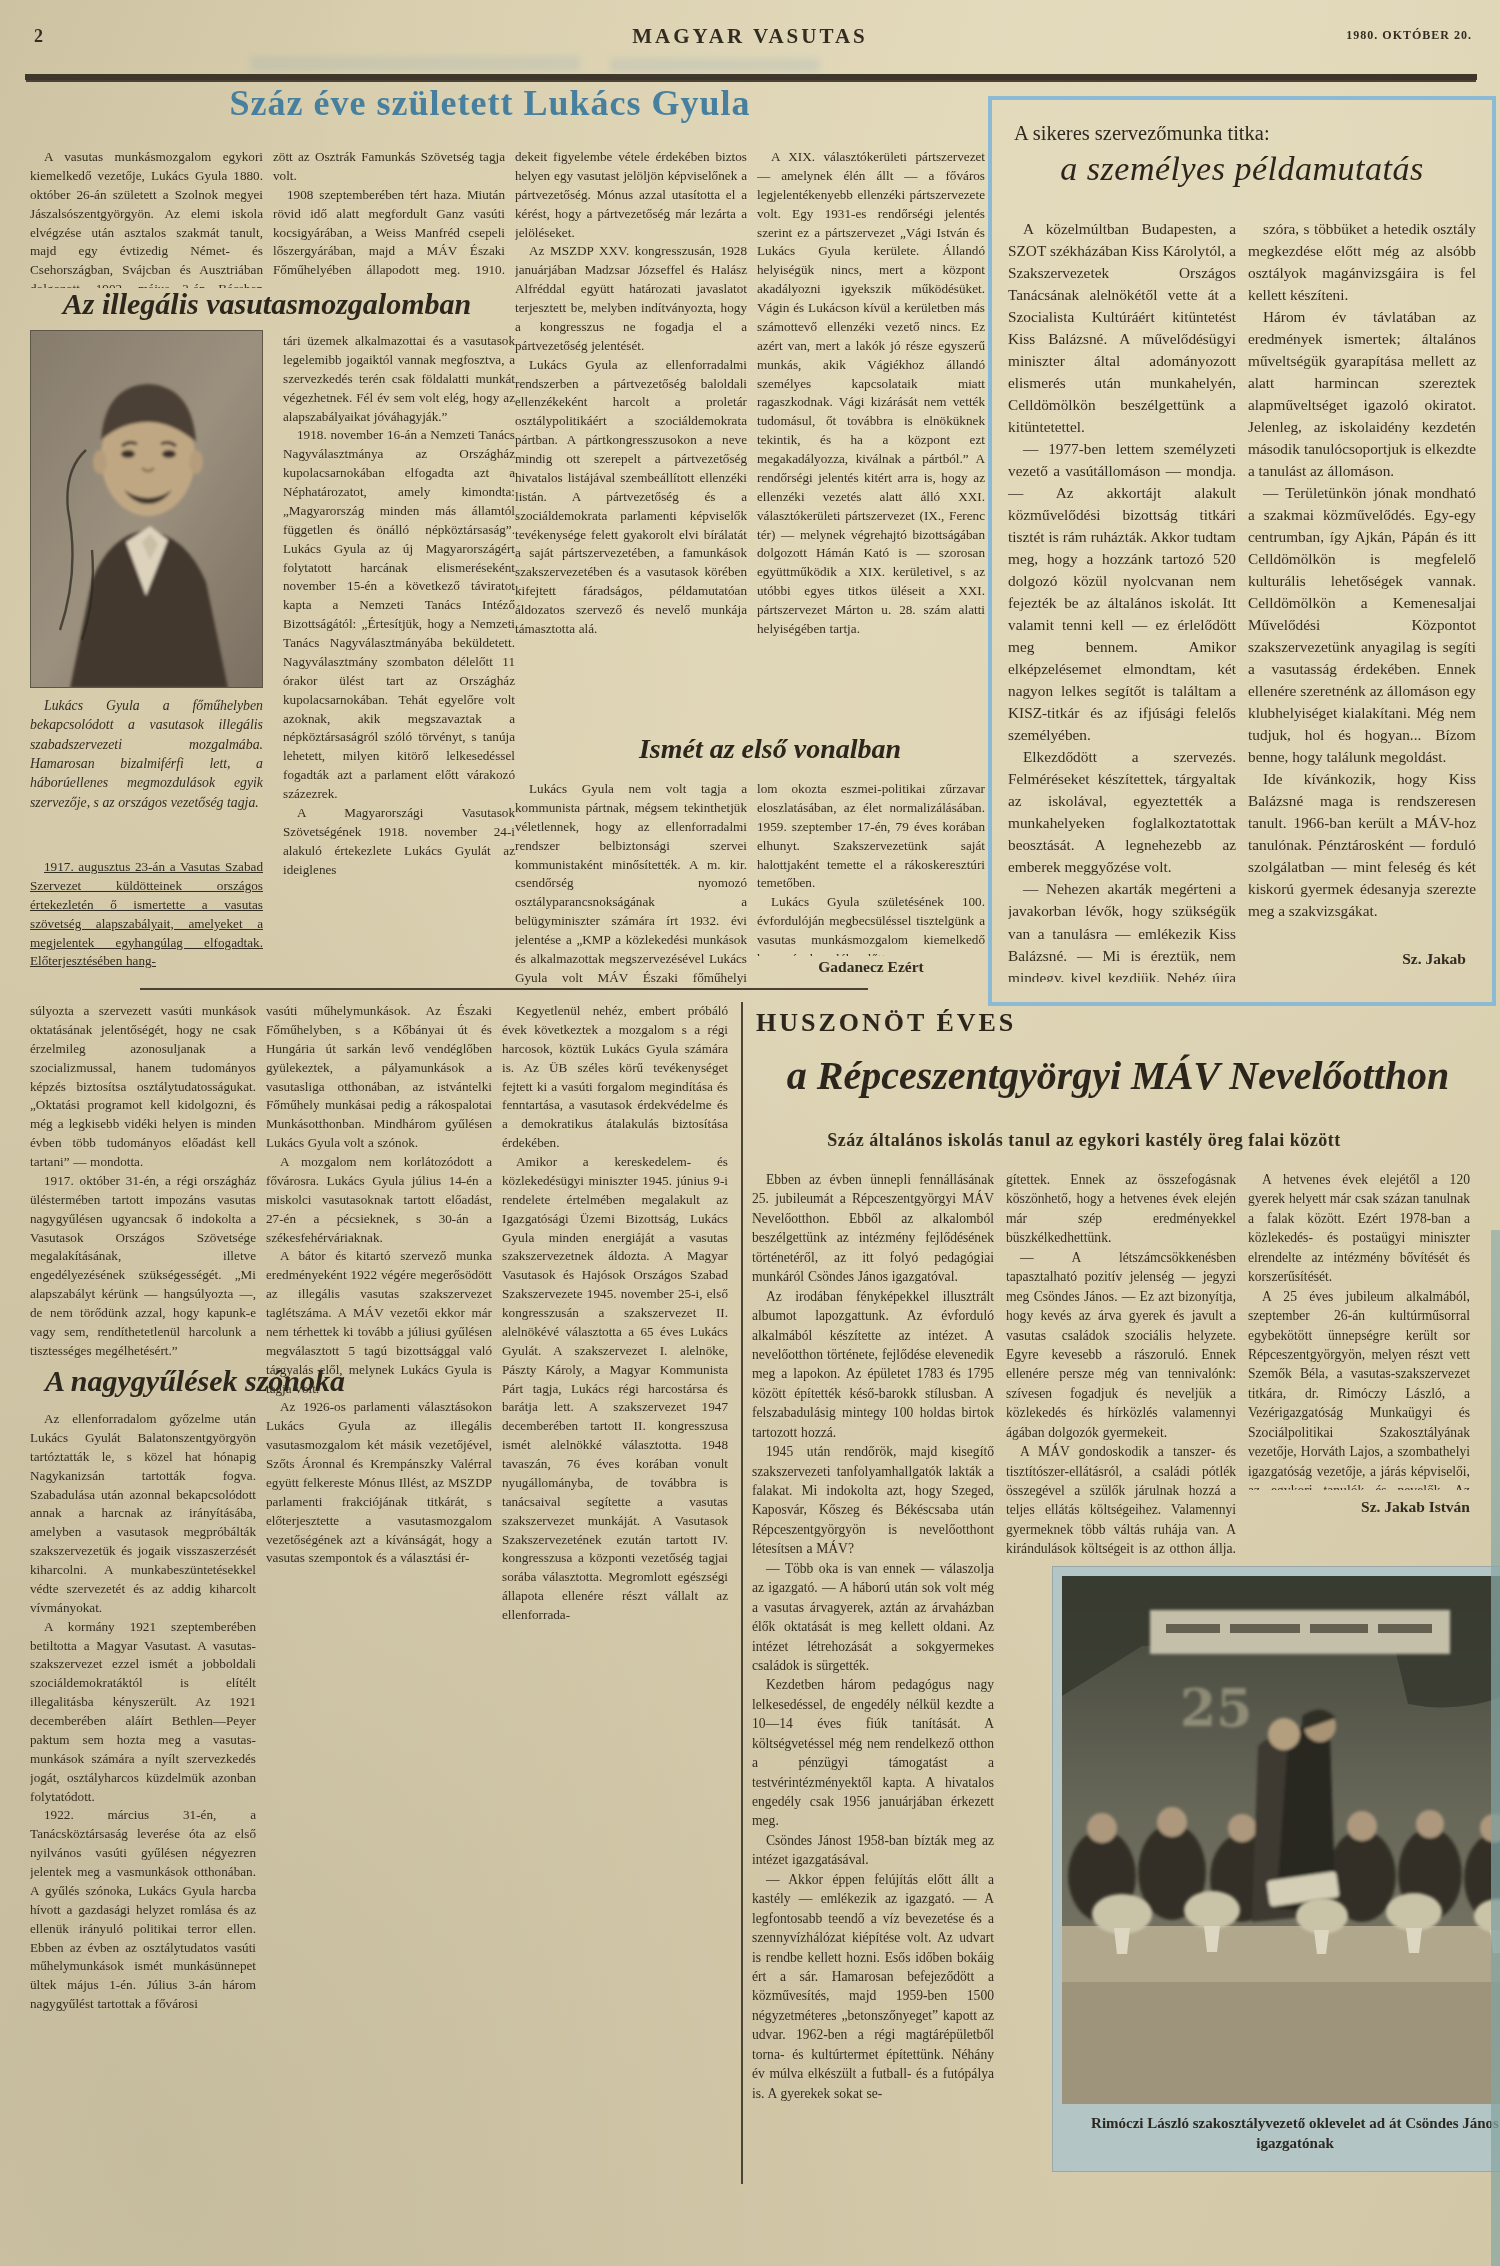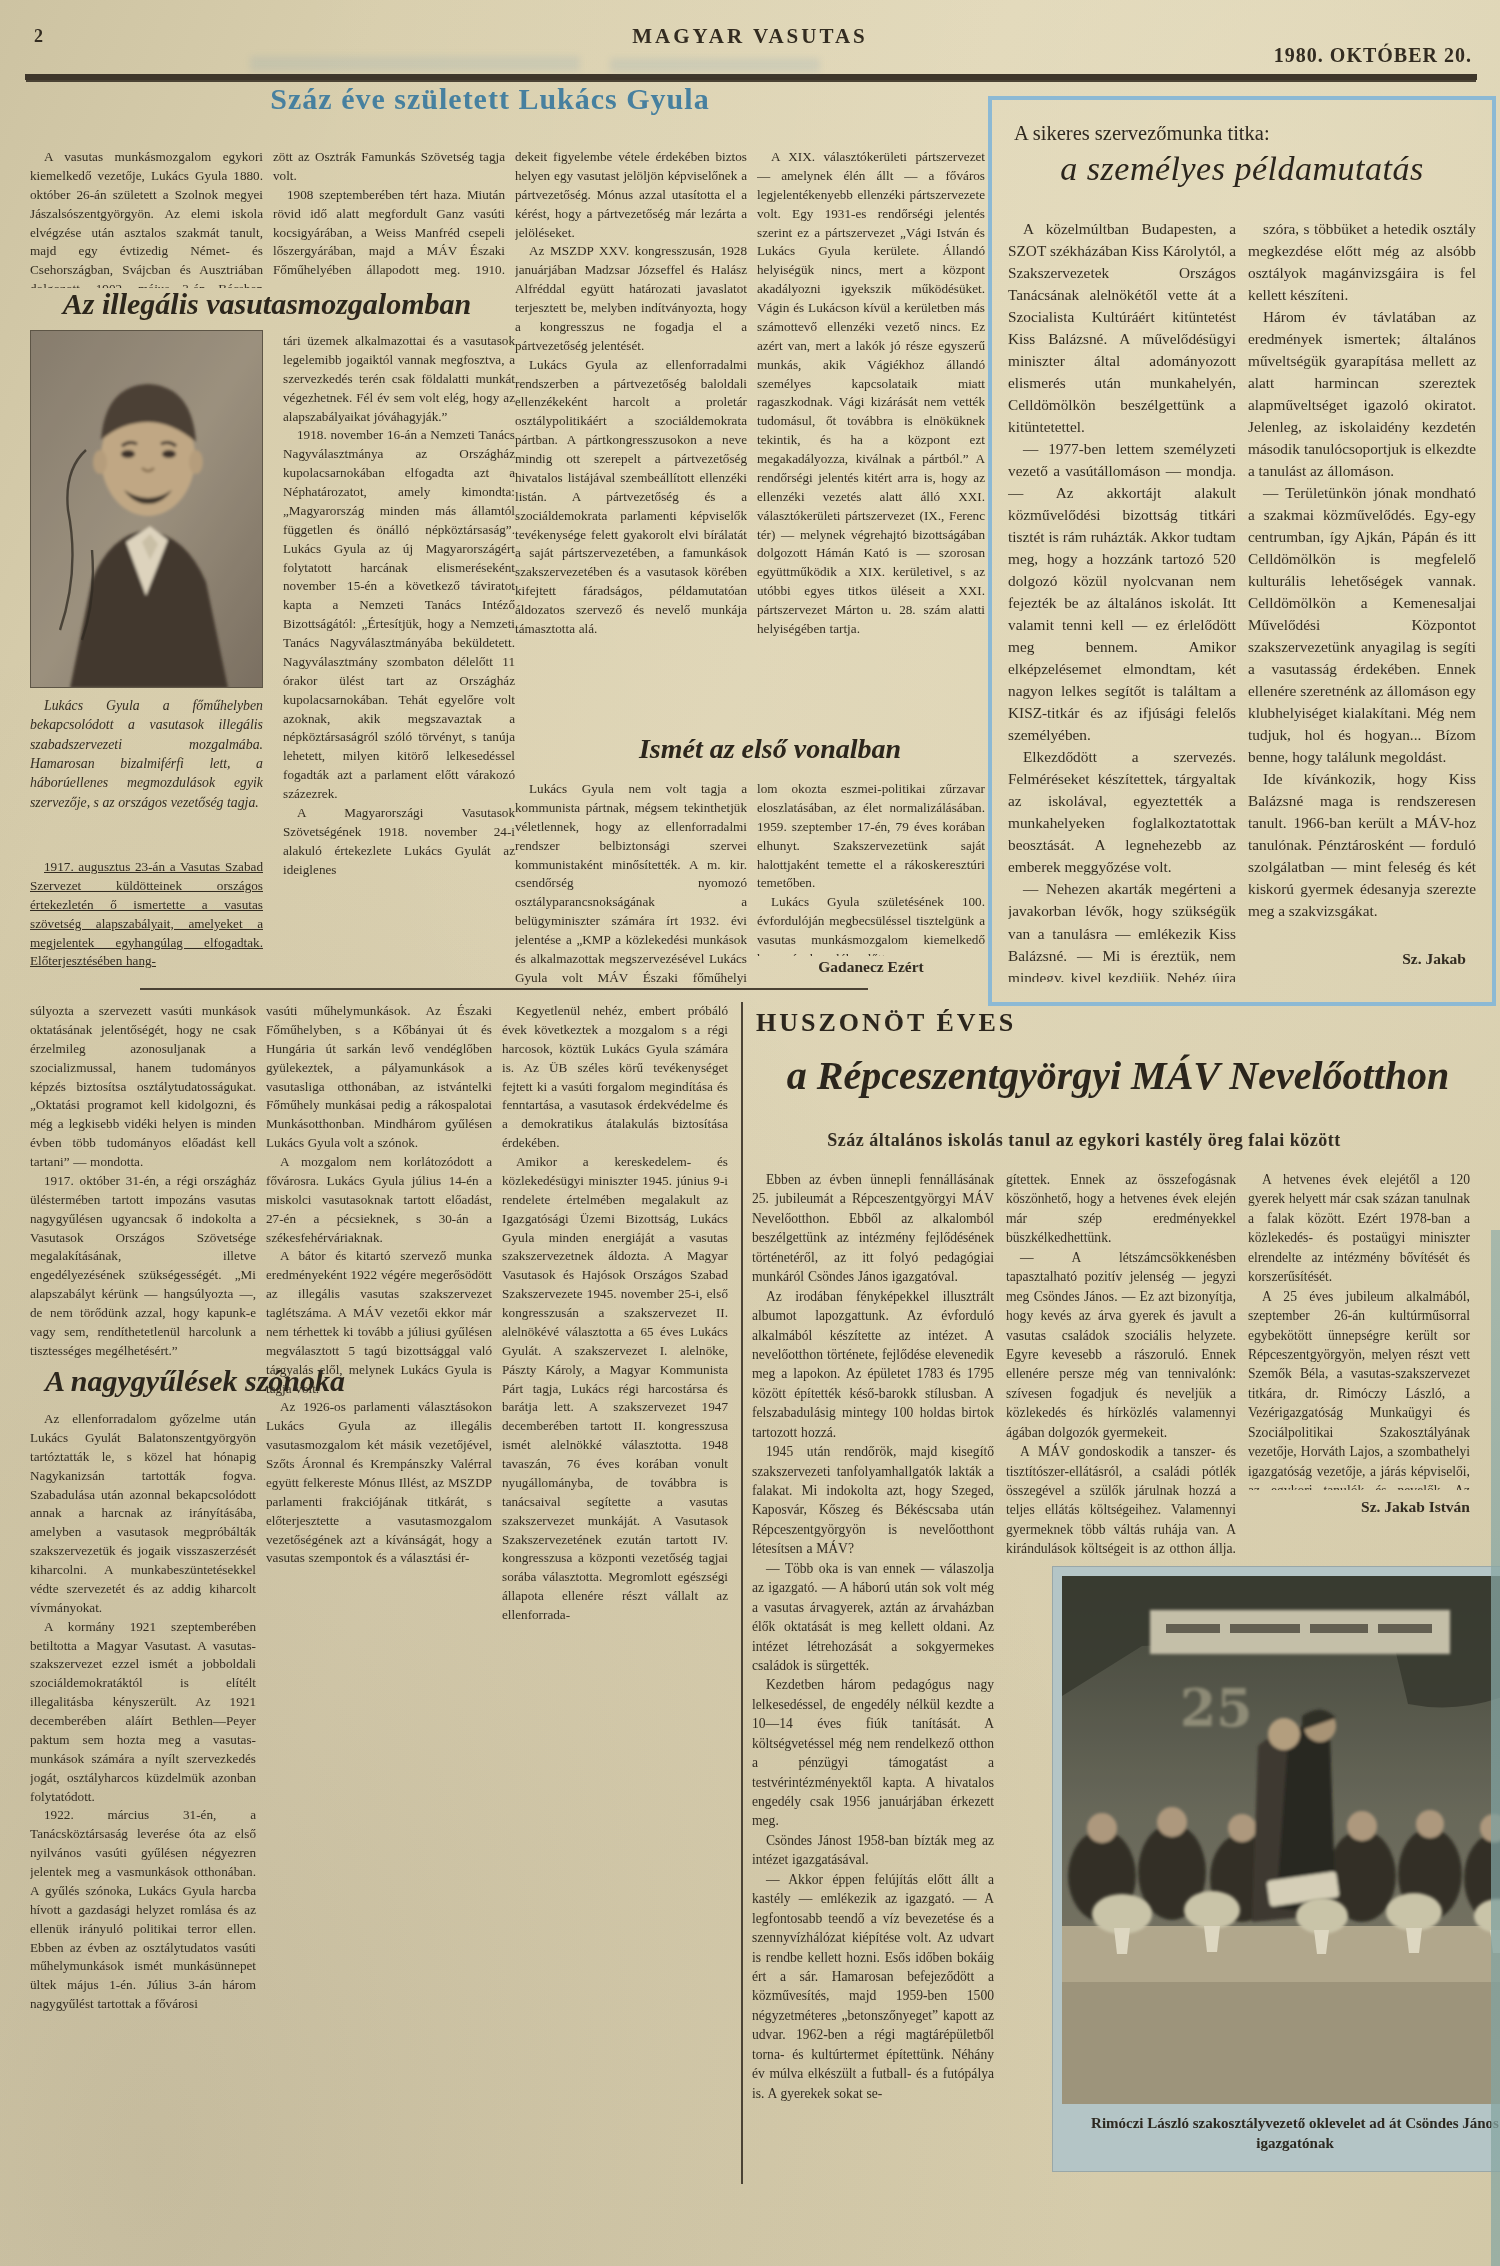--- a/index.html
+++ b/index.html
@@ -7,21 +7,21 @@
     position:relative;width:1500px;height:2266px;overflow:hidden;
     font-family:"Liberation Serif","DejaVu Serif",serif;color:#332c21;
     background:
       radial-gradient(ellipse at 85% 10%, rgba(255,250,225,0.25), rgba(0,0,0,0) 55%),
       radial-gradient(ellipse at 10% 95%, rgba(90,80,55,0.18), rgba(0,0,0,0) 50%),
       linear-gradient(112deg,#cdc3a2 0%,#d8cead 16%,#ddd3b4 42%,#d8ceae 68%,#d2c8a7 100%);
   }
   .hdr{position:absolute;font-weight:bold;}
   .rule-top{position:absolute;left:25px;top:74px;width:1452px;height:2px;background:#3e362a;border-bottom:4px double rgba(62,54,42,.0);box-shadow:0 3px 0 -1px #4a4234;}
   .mainhead{position:absolute;left:90px;top:82px;width:800px;text-align:center;
-    font-size:30px;font-weight:bold;color:#47809f;letter-spacing:1px;white-space:nowrap;}
+    font-size:36px;font-weight:bold;color:#47809f;letter-spacing:1px;white-space:nowrap;}
   .ghost{position:absolute;background:rgba(104,148,176,.14);filter:blur(3px);border-radius:4px;}
   .tcol{position:absolute;text-align:justify;font-size:13.2px;line-height:1.43;overflow:hidden;
     word-spacing:.4px;hyphens:auto;-webkit-hyphens:auto;}
   .tcol p{margin:0;text-indent:14px;}
   .cont p:first-child{text-indent:0;}
   .subhead{position:absolute;font-weight:bold;font-style:italic;text-align:center;color:#2c261c;white-space:nowrap;}
   .caption{position:absolute;font-style:italic;font-size:13.8px;line-height:1.4;text-align:justify;overflow:hidden;}
   .caption p{margin:0;text-indent:14px;}
   .byline{font-weight:bold;font-size:15.5px;}
   .vrule{position:absolute;width:2px;background:#4a4234;}
@@ -44,21 +44,21 @@
   .edge-strip{position:absolute;right:0;top:1230px;width:9px;height:1036px;
     background:linear-gradient(#96b0a9,#7ea09f 60%,#8aa8a2);opacity:.75;}
 </style>
 </head>
 <body>
 
 <div id="page">
 
   <div class="hdr" style="left:34px;top:26px;font-size:18px;">2</div>
   <div class="hdr" style="left:0;right:0;top:24px;text-align:center;font-size:21px;letter-spacing:3px;">MAGYAR VASUTAS</div>
-  <div class="hdr" style="right:28px;top:44px;font-size:20px;letter-spacing:1px;margin-left:30px;">1980. OKTÓBER 20.</div>
+  <div class="hdr" style="right:28px;top:28px;font-size:12px;letter-spacing:1px;margin-left:30px;">1980. OKTÓBER 20.</div>
   <div class="rule-top"></div>
 
   <div class="ghost" style="left:250px;top:56px;width:330px;height:15px;"></div>
   <div class="ghost" style="left:610px;top:58px;width:210px;height:14px;"></div>
 
   <div class="mainhead">Száz éve született Lukács Gyula</div>
 
   <div class="tcol" style="left:30px;top:148px;width:233px;height:140px;">
       <p>A vasutas munkásmozgalom egykori kiemelkedő vezetője, Lukács Gyula 1880. október 26-án született a Szolnok megyei Jászalsószentgyörgyön. Az elemi iskola elvégzése után asztalos szakmát tanult, majd egy évtizedig Német- és Csehországban, Svájcban és Ausztriában dolgozott. 1902. május 3-án Bécsben csatlakozott a munkásmozgalomhoz, amelynek haláláig harcosa maradt. 1902 és 1908 kö-</p>
     </div>

